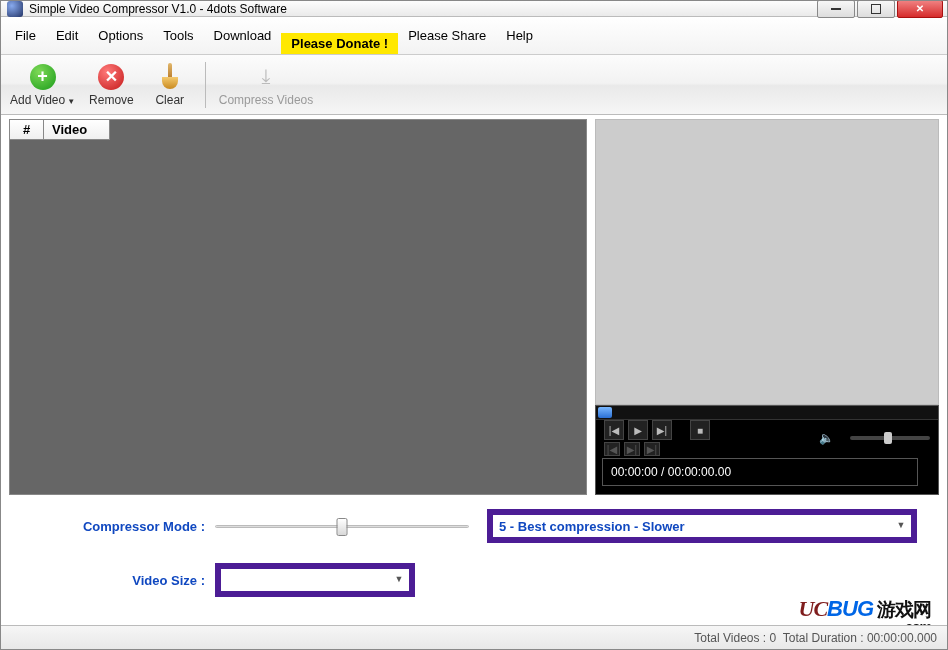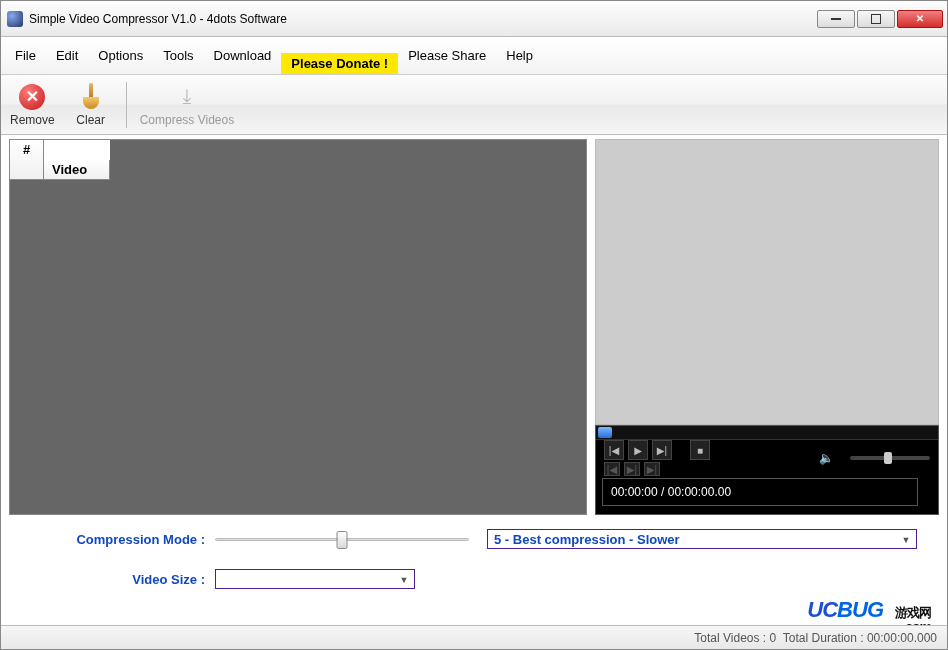--- a/index.html
+++ b/index.html
@@ -1,19 +1,19 @@
 <!DOCTYPE html>
 <html><head>
 <meta charset="utf-8">
 <style>
 * { box-sizing: border-box; margin: 0; padding: 0; font-family: "Segoe UI", Tahoma, sans-serif; }
 body { width: 948px; height: 650px; background: #fff; overflow: hidden; position: relative; border: 1px solid #888; }
 
 
-.titlebar { height: 36px; background: linear-gradient(#fdfdfd,#eaeaea); border-bottom: 1px solid #bbb; display: flex; align-items: center; padding: 0 4px; }
+.titlebar { height: 16px; background: linear-gradient(#fdfdfd,#eaeaea); border-bottom: 1px solid #bbb; display: flex; align-items: center; padding: 0 4px; }
 .titlebar .app-icon { width:16px; height:16px; margin:0 6px 0 2px; background:radial-gradient(circle at 30% 30%, #8ae, #236); border-radius:3px; }
 .titlebar .title { font-size: 12px; color:#000; flex:1; }
 .win-controls { display:flex; gap:0; }
 .win-btn { width:38px; height:18px; border:1px solid #888; background:linear-gradient(#f7f7f7,#ddd); display:flex; align-items:center; justify-content:center; font-size:10px; border-radius:2px; margin-left:2px; cursor:pointer; }
 .win-btn.min::before { content:""; width:10px; height:2px; background:#333; display:block; }
 .win-btn.max::before { content:""; width:8px; height:8px; border:1px solid #333; display:block; }
 .win-btn.close { width:46px; background:linear-gradient(#f08080,#d62c2c); border-color:#a11; color:#fff; font-weight:bold; }
 .win-btn.close::before { content:"✕"; color:#fff; font-size:10px; }
 
 
@@ -40,21 +40,21 @@
 .icon-broom::before { content:""; position:absolute; left:10px; top:0; width:4px; height:16px; background:linear-gradient(#e2b76b,#b87a2a); border-radius:2px; }
 .icon-broom::after { content:""; position:absolute; left:4px; top:14px; width:16px; height:12px; background:linear-gradient(#f4c96d,#c98a20); border-radius:0 0 8px 8px; }
 .icon-compress { width:26px; height:26px; display:flex; align-items:center; justify-content:center; color:#bbb; font-size:20px; }
 
 
 .main { display:flex; position:relative; height:380px; padding:4px 8px 0 8px; gap:8px; }
 .videolist { flex:1; position:relative; background:#666; border:1px solid #888; }
 .vlist-header { position:absolute; top:0; left:0; display:flex; background:#fff; font-size:13px; font-weight:bold; }
 .vlist-header .col { padding:2px 8px; border:1px solid #888; border-top:none; border-left:none; background:linear-gradient(#fff,#f0f0f0); }
 .vlist-header .col.num { width:34px; text-align:center; }
-.vlist-header .col.vid { width:66px;margin-top:20px; }
+.vlist-header .col.vid { width:66px; }
 
 .preview { width:344px; display:flex; flex-direction:column; }
 .preview-top { flex:1; background:#ccc; border:1px solid #bbb; }
 .player { height:90px; background:#000; border:1px solid #555; display:flex; flex-direction:column; }
 .player-seek { height:14px; background:#111; position:relative; border-bottom:1px solid #333; }
 .player-seek-thumb { position:absolute; left:2px; top:1px; width:14px; height:11px; background:linear-gradient(#7ab8ff,#2a6fd4); border-radius:2px; }
 .player-controls { display:flex; align-items:center; padding:4px 8px; gap:12px; height:36px; }
 .pc-group { display:flex; gap:4px; }
 .pc-btn { width:20px; height:20px; background:#222; border:1px solid #444; display:flex; align-items:center; justify-content:center; color:#bbb; font-size:10px; cursor:pointer; }
 .pc-btn.small { width:16px; height:14px; color:#555; cursor:default; }
@@ -64,32 +64,32 @@
 .vol-thumb { position:absolute; left:34px; top:-4px; width:8px; height:12px; background:#ccc; border-radius:2px; }
 .player-time { height:28px; border:1px solid #555; margin:2px 20px 6px 6px; color:#fff; font-size:12px; display:flex; align-items:center; padding:0 8px; }
 
 
 .form { padding:14px 28px 0 50px; font-size:13px; }
 .form-row { display:flex; align-items:center; margin-bottom:20px; }
 .form-row .flabel { color:#1048c0; font-weight:bold; width:164px; text-align:right; padding-right:10px; }
 .slider { width:254px; height:20px; position:relative; margin-right:18px; }
 .slider-track { position:absolute; top:9px; left:0; right:0; height:3px; background:#ddd; border:1px solid #bbb; border-radius:2px; }
 .slider-thumb { position:absolute; top:2px; left:50%; transform:translateX(-50%); width:11px; height:18px; background:linear-gradient(#fff,#d8d8d8); border:1px solid #888; border-radius:2px; }
-.combo { flex:1; max-width:430px; height:20px; border:1px solid #4c1d95; background:#fff; display:flex; align-items:center; padding:0 6px; position:relative; font-size:13px; color:#1048c0; font-weight:bold; cursor:pointer; }
+.combo { flex:1; max-width:430px; height:34px; border:6px solid #4c1d95; background:#fff; display:flex; align-items:center; padding:0 6px; position:relative; font-size:13px; color:#1048c0; font-weight:bold; cursor:pointer; }
 .combo .cdrop { position:absolute; right:2px; top:2px; width:16px; height:16px; display:flex; align-items:center; justify-content:center; font-size:9px; color:#555; }
 .combo.small { max-width:200px; color:#000; font-weight:normal; }
 
 
 .statusbar { position:absolute; bottom:0; left:0; right:0; height:24px; background:linear-gradient(#f6f6f6,#e8e8e8); border-top:1px solid #bbb; display:flex; align-items:center; justify-content:flex-end; padding:0 10px; font-size:12px; color:#555; }
 
 
 .watermark { position:absolute; right:16px; bottom:14px; font-size:22px; font-weight:900; font-style:italic; letter-spacing:-1px; pointer-events:none; }
-.watermark .wm1 { color:#1d4ed8; }
+.watermark .wm1 { color:#7f1d1d;font-family:Liberation Serif, serif; }
 .watermark .wm2 { color:#0066e6; }
-.watermark .wm3 { color:#111; font-weight:bold; font-style:normal; font-size:13px; margin-left:12px; }
+.watermark .wm3 { color:#111; font-weight:bold; font-style:normal; font-size:19px; margin-left:4px; }
 .watermark .wm4 { display:block; text-align:right; color:#111; font-size:14px; font-weight:bold; font-style:normal; margin-top:-4px; }
 </style>
 </head>
 <body>
 
 <div class="titlebar">
   <div class="app-icon"></div>
   <div class="title">Simple Video Compressor V1.0 - 4dots Software</div>
   <div class="win-controls">
     <div class="win-btn min"></div>
@@ -103,20 +103,26 @@
   <div class="mitem">Edit</div>
   <div class="mitem">Options</div>
   <div class="mitem">Tools</div>
   <div class="mitem">Download</div>
   <div class="mitem donate">Please Donate !</div>
   <div class="mitem">Please Share</div>
   <div class="mitem">Help</div>
 </div>
 
 <div class="toolbar">
+  <div class="tbtn">
+    <div class="ticon">
+        <div class="icon-plus"></div>
+      </div>
+    <div class="tlabel"><span>Add Video</span><span class="drop">▼</span></div>
+  </div>
   <div class="tbtn">
     <div class="ticon">
         <div class="icon-x">✕</div>
       </div>
     <div class="tlabel">Remove</div>
   </div>
   <div class="tbtn">
     <div class="ticon">
         <div class="icon-broom"></div>
       </div>
@@ -163,21 +169,21 @@
           <div class="vol-thumb"></div>
         </div>
       </div>
       <div class="player-time">00:00:00 / 00:00:00.00</div>
     </div>
   </div>
 </div>
 
 <div class="form">
   <div class="form-row">
-    <div class="flabel">Compression Mode :</div>
+    <div class="flabel">Compressor Mode :</div>
     <div class="slider">
       <div class="slider-track"></div>
       <div class="slider-thumb"></div>
     </div>
     <div class="combo">
       <span>5 - Best compression - Slower</span>
       <span class="cdrop">▼</span>
     </div>
   </div>
   <div class="form-row">

